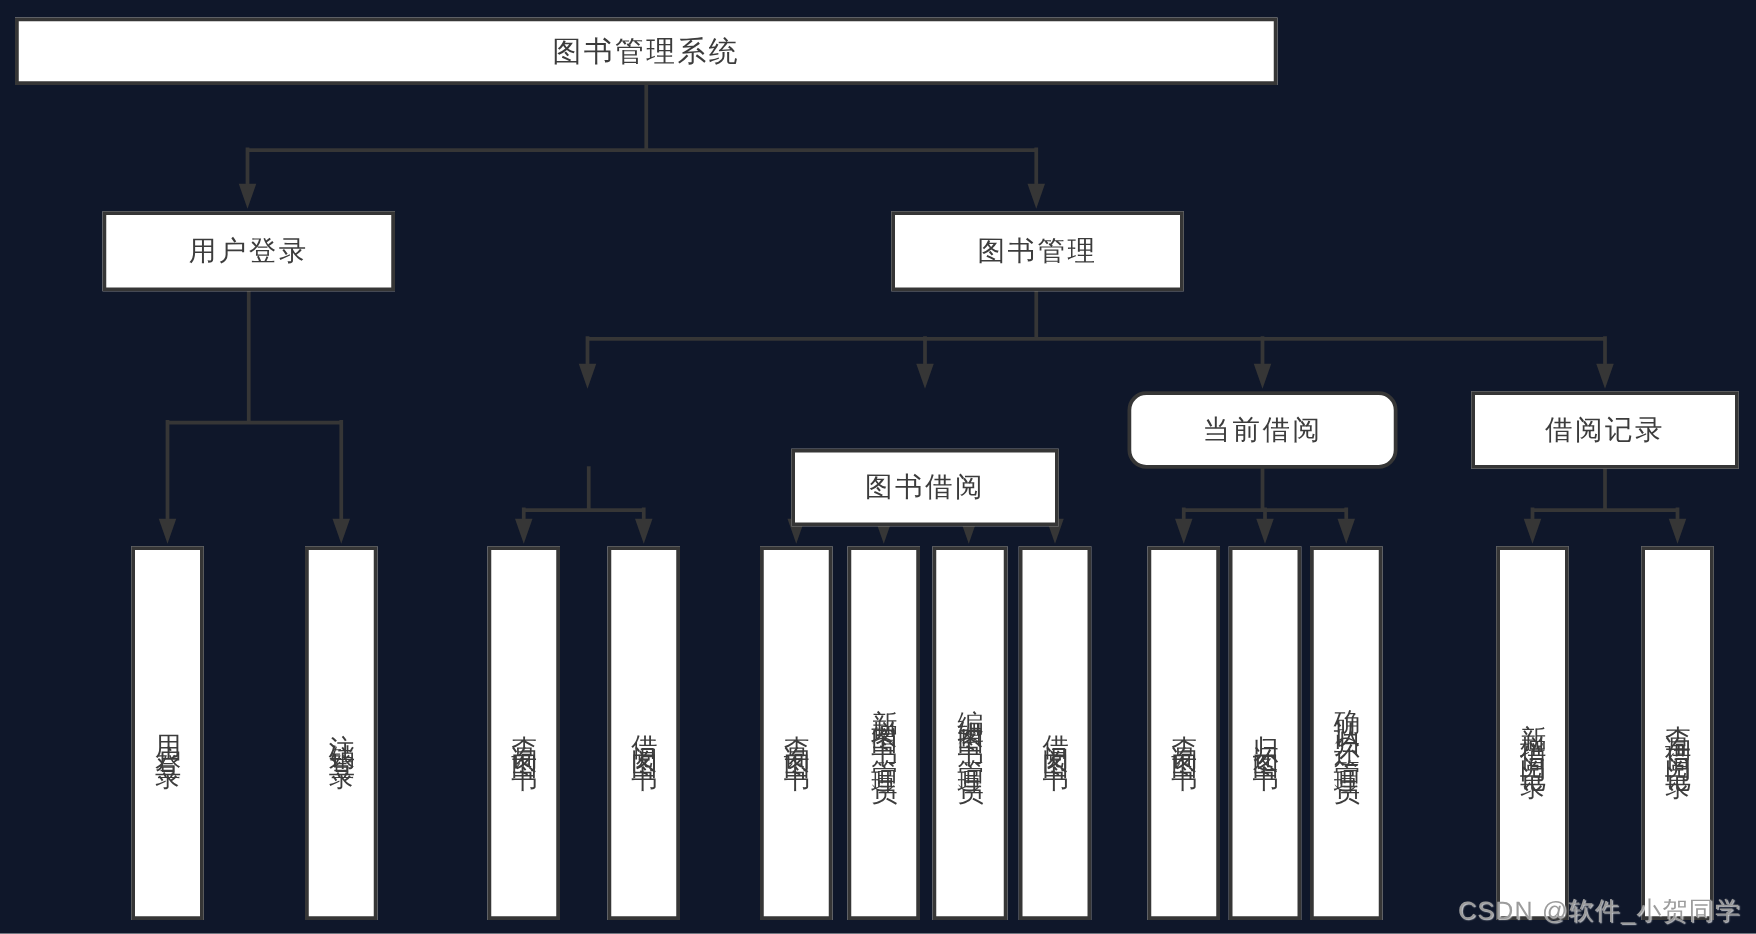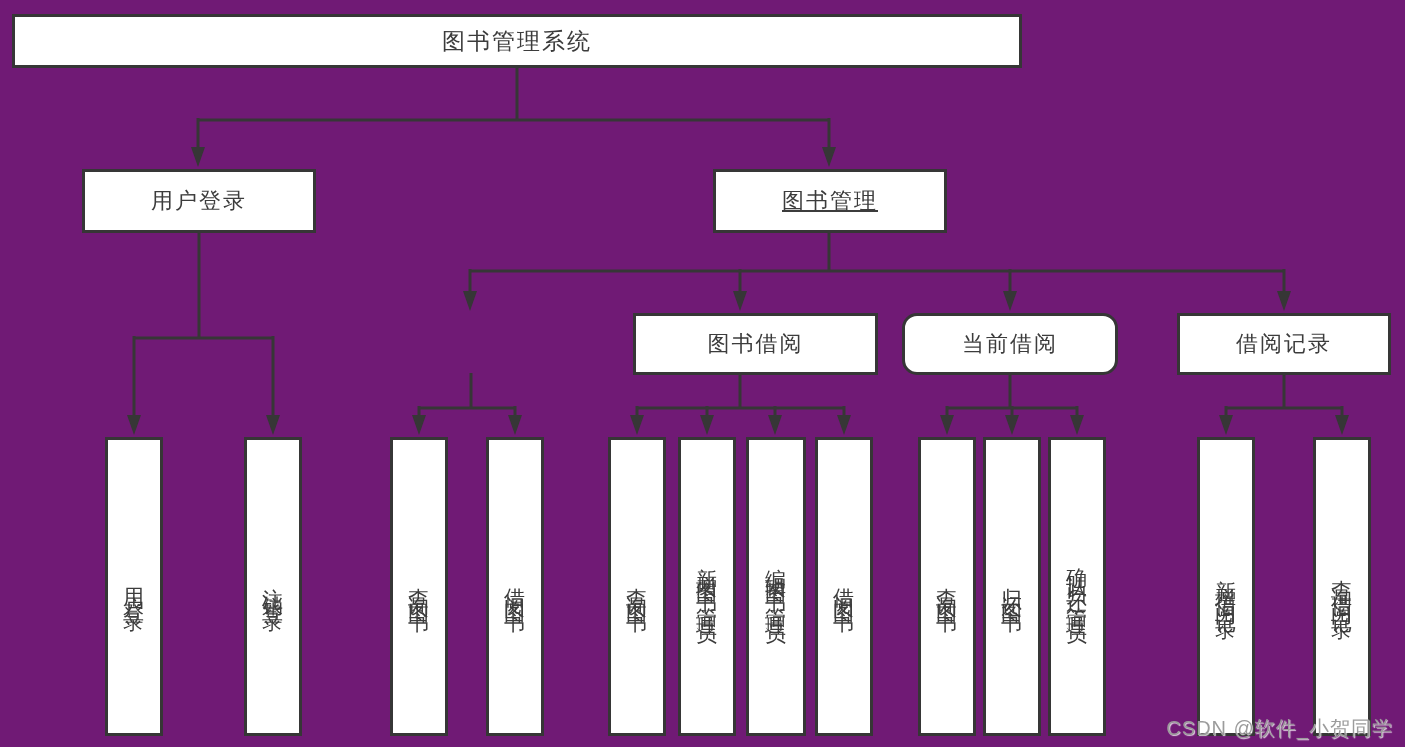--- a/index.html
+++ b/index.html
@@ -5,21 +5,21 @@
   html, body {
     margin: 0;
     padding: 0;
     background: #ffffff;
     font-family: "Liberation Sans", "DejaVu Sans", sans-serif;
   }
   .canvas {
     position: relative;
     width: 1405px;
     height: 747px;
-    background: #701a75;
+    background: #0f172a;
     overflow: hidden;
   }
   .connectors {
     position: absolute;
     left: 0;
     top: 0;
     pointer-events: none;
   }
   .connectors .line {
     fill: none;
@@ -42,24 +42,24 @@
     font-size: 22px;
     letter-spacing: 2px;
     white-space: nowrap;
   }
   .node.root {
     left: 12px; top: 14px; width: 1010px; height: 54px;
     font-size: 23px;
   }
   .node.lvl2 { top: 169px; height: 64px; width: 234px; }
   .node.n-user { left: 82px; }
-  .node.n-book { left: 713px; text-decoration: underline; }
+  .node.n-book { left: 713px; }
   .node.lvl3 { top: 313px; height: 62px; }
   .node.s-new     { left: 363px; width: 216px; }
-  .node.s-borrow  { left: 633px; width: 245px; }
+  .node.s-borrow  { left: 633px; width: 214px; margin-top: 46px; }
   .node.s-current { left: 902px; width: 216px; border-radius: 15px; }
   .node.s-records { left: 1177px; width: 214px; }
   .leaf {
     position: absolute;
     top: 437px;
     width: 58px;
     height: 299px;
     box-sizing: border-box;
     border: 3px solid #363636;
     background: #ffffff;

